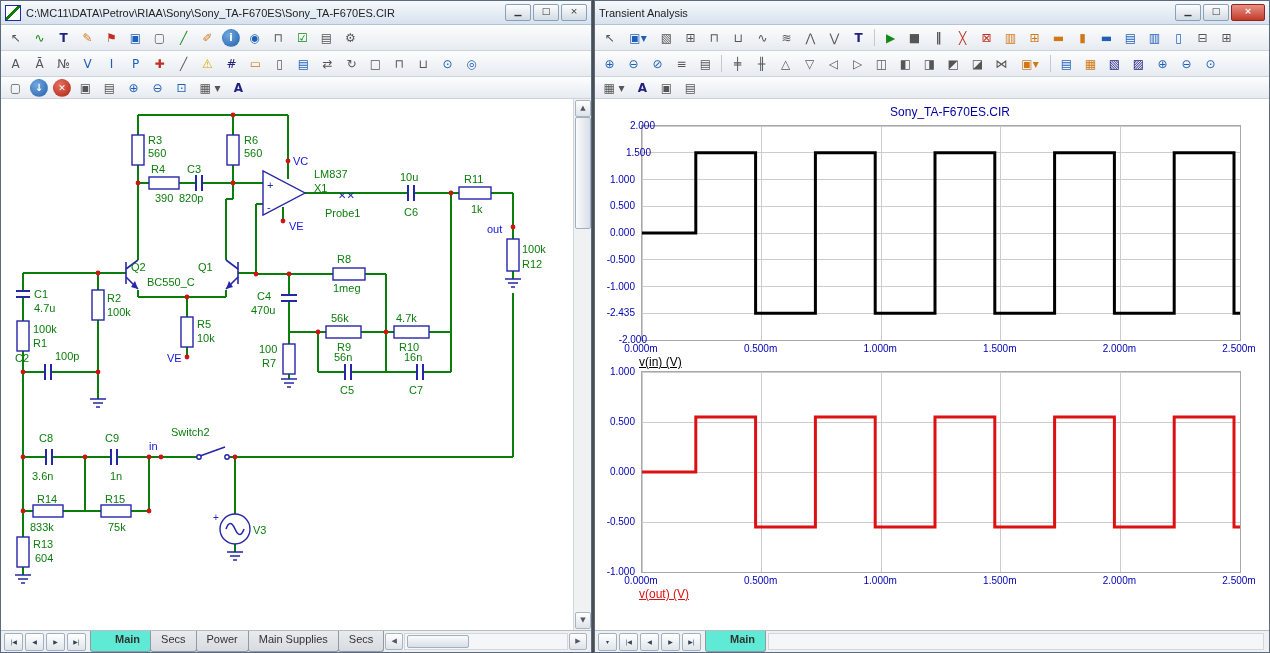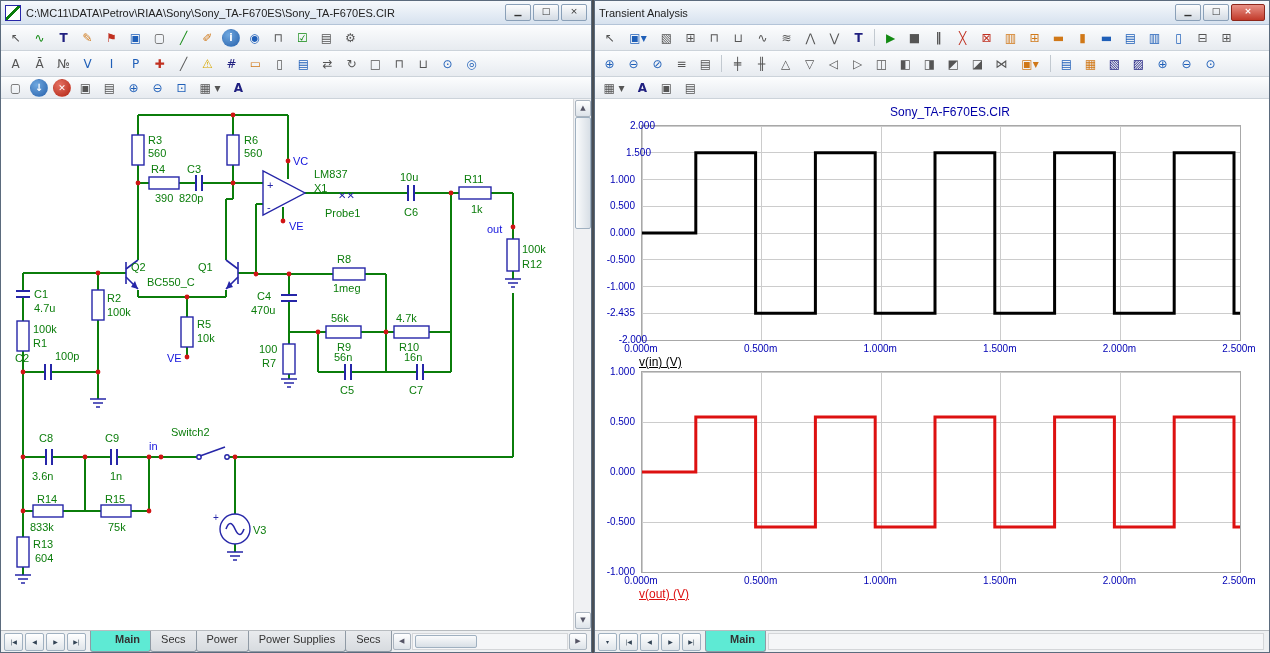--- a/index.html
+++ b/index.html
@@ -255,21 +255,21 @@
       <div class="arr dn">▼</div>
     </div>
   </div>
 
   <div class="bottombar">
     <span><span class="navbtn">|◀</span><span class="navbtn">◀</span><span class="navbtn">▶</span><span class="navbtn">▶|</span></span>
     <span class="tabs">
         <span class="tab selected">Main</span>
         <span class="tab">Secs</span>
         <span class="tab">Power</span>
-        <span class="tab">Power Supplies</span>
+        <span class="tab">Main Supplies</span>
         <span class="tab">Secs</span>
       </span>
     <span class="hscroll">
       <span class="arr">◀</span>
       <span class="track">
           <span class="thumb"></span>
         </span>
       <span class="arr">▶</span>
     </span>
   </div>

